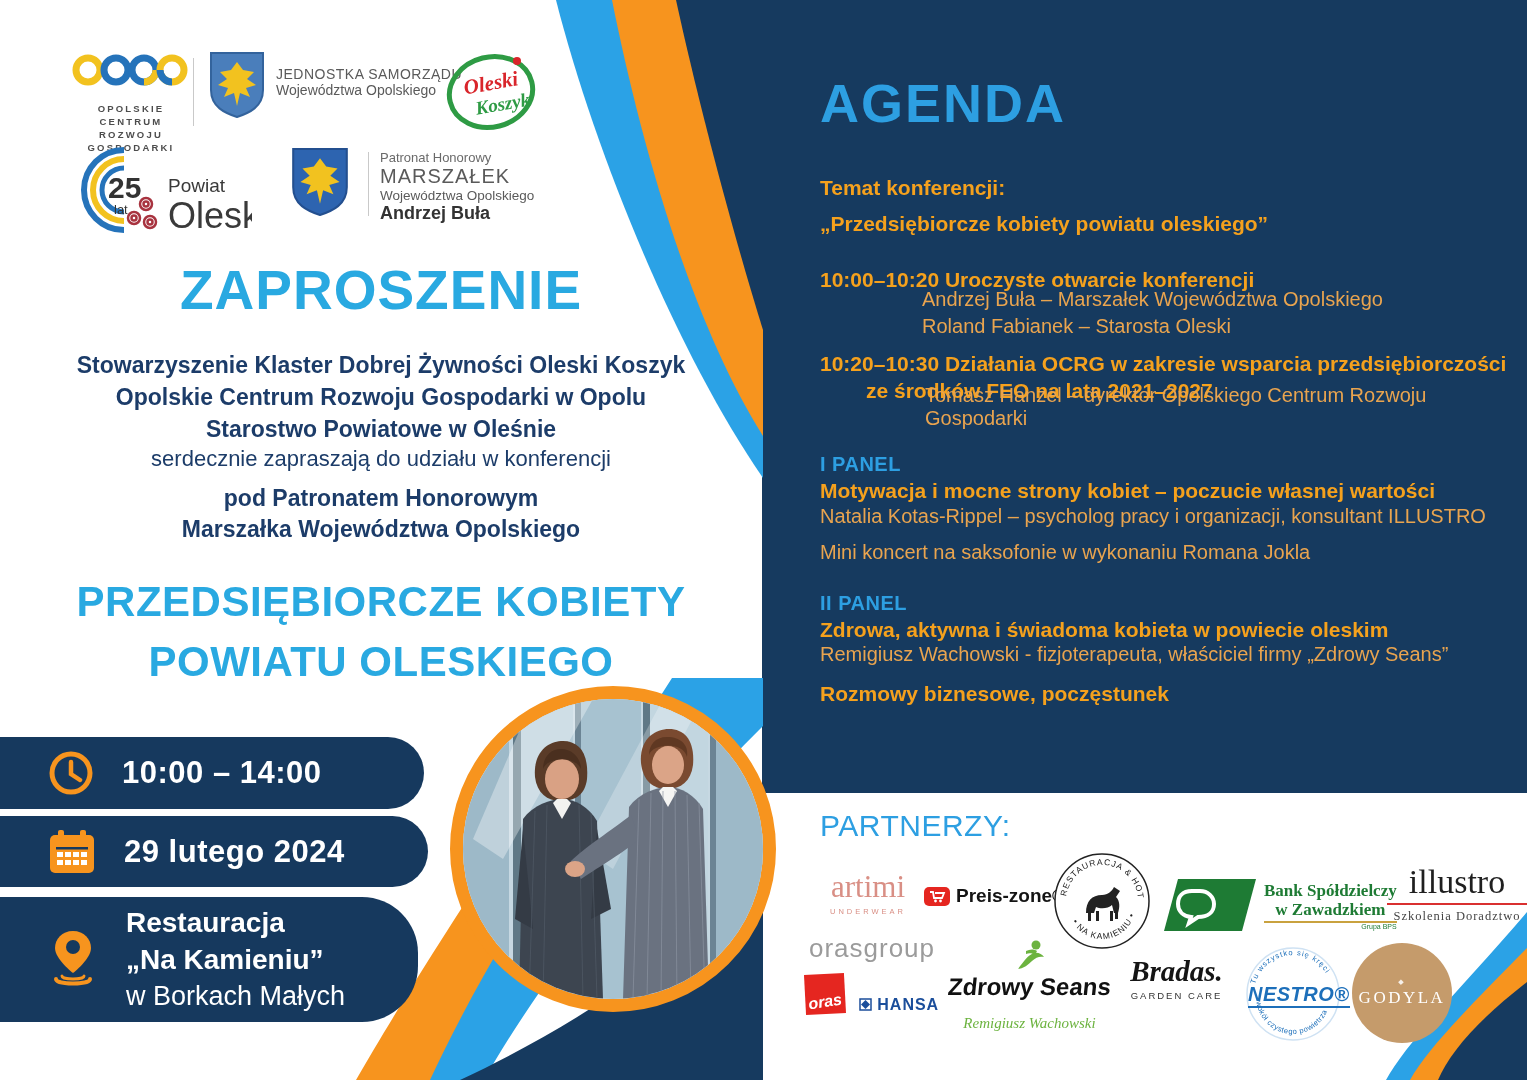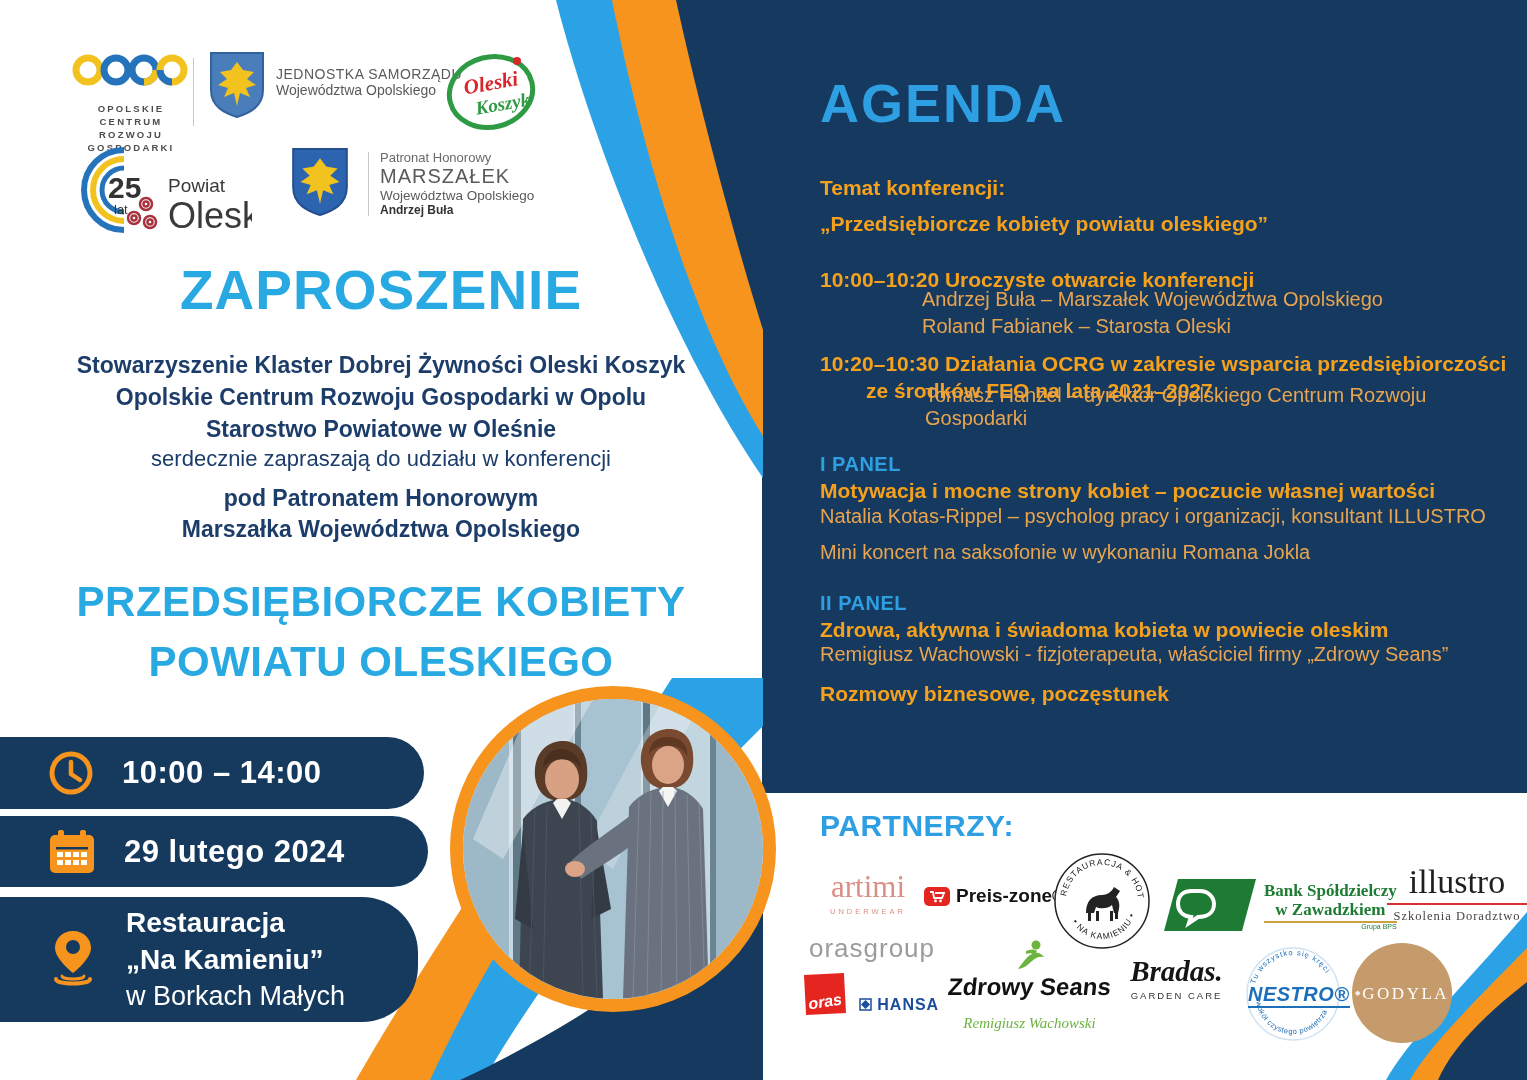--- a/index.html
+++ b/index.html
@@ -16,21 +16,21 @@
 
   
   .logos{z-index:2;}
   .ocrg-text{font-size:9.5px;letter-spacing:2.2px;color:#4d4d4d;font-weight:700;line-height:13px;text-align:center;}
   .sep{width:1px;background:#c9c9c9;}
   .jst-line1{font-size:14px;color:#5a5a5a;letter-spacing:.5px;}
   .jst-line2{font-size:14px;color:#5a5a5a;}
   .patronat-line1{font-size:13px;color:#6a6a6a;}
   .patronat-line2{font-size:20px;color:#5a5a5a;letter-spacing:1px;}
   .patronat-line3{font-size:13.5px;color:#5a5a5a;}
-  .patronat-line4{font-size:12px;color:#333;font-weight:700;}
+  .patronat-line4{font-size:18px;color:#333;font-weight:700;}
   .powiat-name1{font-size:19px;color:#3a3a3a;}
 
   
   .center-col{left:0;top:0;width:762px;text-align:center;z-index:2;}
   .zaproszenie{top:258px;width:762px;font-size:55px;font-weight:800;color:#29A9E1;letter-spacing:1px;}
   .organizers{top:349px;width:762px;font-size:23px;font-weight:700;color:#1C3C69;line-height:32px;}
   .invite-line{top:446px;width:762px;font-size:22px;color:#1C3C69;}
   .patronage{top:483px;width:762px;font-size:23px;font-weight:700;color:#1C3C69;line-height:31px;}
   .conf-title{top:572px;width:762px;font-size:42px;font-weight:800;color:#29A9E1;line-height:60px;letter-spacing:.5px;}
 
@@ -48,41 +48,41 @@
   
   .agenda{left:762px;top:0;width:765px;height:793px;z-index:2;color:#F5A11D;}
   .agenda .abs{left:58px;}
   .agenda-heading{top:72px;font-size:54px;font-weight:800;color:#2D9FE2;letter-spacing:2px;}
   .a-bold{font-size:21px;font-weight:700;color:#F5A11D;}
   .a-reg{font-size:20px;font-weight:400;color:#E9A44F;}
   .a-blue{font-size:20px;font-weight:700;color:#2D9FE2;letter-spacing:.5px;}
 
   
   .partners{left:762px;top:793px;width:765px;height:287px;z-index:2;}
-  .partners-heading{left:58px;top:16px;font-size:30px;font-weight:700;color:#2D9FE2;letter-spacing:.5px;}
+  .partners-heading{left:58px;top:16px;font-size:30px;font-weight:400;color:#2D9FE2;letter-spacing:.5px;}
   .artimi-name{font-family:"Liberation Serif","DejaVu Serif",serif;font-size:31px;color:#D98F85;}
   .artimi-sub{font-size:7.5px;letter-spacing:3px;color:#D98F85;margin-top:2px;}
   .preis{display:flex;align-items:center;gap:6px;}
   .preis-name{font-size:19px;font-weight:700;color:#141414;}
   .bank{display:flex;align-items:center;gap:8px;}
   .bank-text{font-family:"Liberation Serif","DejaVu Serif",serif;font-weight:700;color:#1E7B34;font-size:17px;line-height:19px;text-align:center;}
   .bank-sub{font-size:7px;color:#1E7B34;text-align:right;}
   .illustro-name{font-family:"Liberation Serif","DejaVu Serif",serif;font-size:34px;color:#1f1f1f;position:relative;}
   .illustro-rule{height:2px;background:#D93030;margin:2px 0 4px 0;}
   .illustro-sub{font-family:"Liberation Serif","DejaVu Serif",serif;font-size:12.5px;color:#444;letter-spacing:1px;}
   .orasgroup{font-size:26px;color:#9b9b9b;letter-spacing:1px;}
   .oras-sq{width:40px;height:40px;background:#E52620;transform:rotate(-3deg);display:flex;align-items:flex-end;justify-content:center;}
   .oras-sq span{color:#fff;font-weight:700;font-style:italic;font-size:16px;transform:rotate(-6deg);padding-bottom:3px;}
   .hansa{color:#1B4E9B;font-weight:700;font-size:16px;letter-spacing:1px;}
   .zdrowy-name{font-size:24px;font-weight:800;color:#111;transform:skewX(-6deg);}
   .zdrowy-sub{font-family:"Liberation Serif","DejaVu Serif",serif;font-style:italic;font-size:15px;color:#6CB33F;margin-top:14px;}
   .bradas-name{font-family:"Liberation Serif","DejaVu Serif",serif;font-weight:700;font-style:italic;font-size:29px;color:#151515;}
   .bradas-sub{font-size:9.5px;letter-spacing:2px;color:#333;margin-top:2px;}
   .nestro-name{font-size:20px;font-weight:700;font-style:italic;color:#1D6FBA;letter-spacing:.5px;border-bottom:2px solid #1D6FBA;}
-  .godyla{width:100px;height:100px;border-radius:50%;background:#C59B6B;display:flex;flex-direction:row;
+  .godyla{width:100px;height:100px;border-radius:50%;background:#C59B6B;display:flex;flex-direction:column;
           align-items:center;justify-content:center;color:#fff;}
   .godyla-mark{font-size:7px;opacity:.85;letter-spacing:2px;}
   .godyla-name{font-family:"Liberation Serif","DejaVu Serif",serif;font-size:17px;letter-spacing:2.5px;margin-top:2px;}
   .tcenter{text-align:center;}
 </style>
 </head>
 <body>
 
 <div class="page">
 

